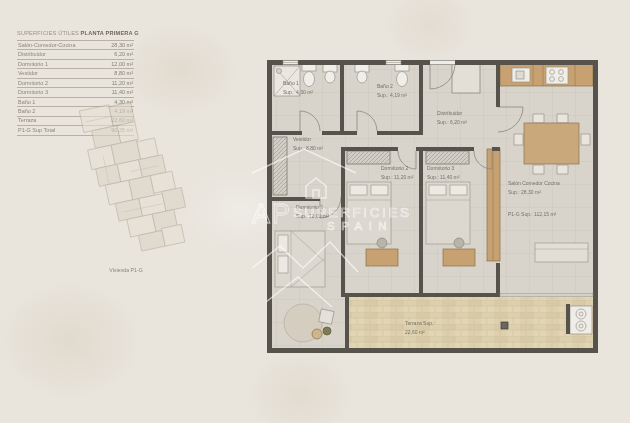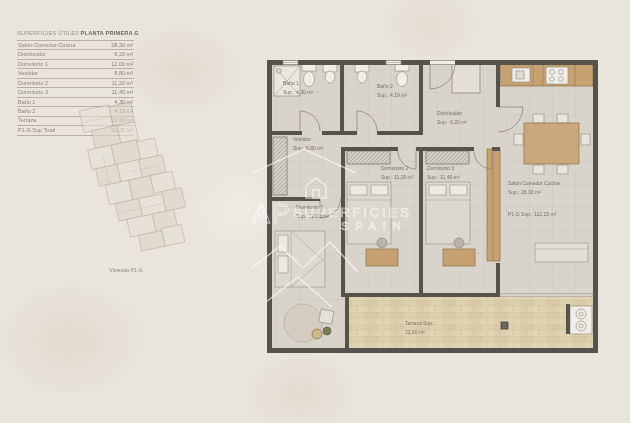--- a/index.html
+++ b/index.html
@@ -36,21 +36,21 @@
     font-size:5.2px;color:#8b867d;
   }
   
   .plan-label{position:absolute;font-size:5px;line-height:1;color:#76716a;white-space:nowrap;}
   .plan-label .plan-sup{margin-top:4px;}
   
   .wm{position:absolute;color:transparent;-webkit-text-stroke:.8px rgba(255,255,255,.68);
       text-shadow:0 0 0 rgba(255,255,255,.0);pointer-events:none;}
   .wm-ap{left:252px;top:199px;font-size:27px;letter-spacing:2px;font-weight:normal;}
   .wm-prop{left:293px;top:205px;font-size:13.5px;letter-spacing:2.6px;-webkit-text-stroke:.7px rgba(255,255,255,.66);}
-  .wm-spain{left:327px;top:220px;font-size:11.5px;letter-spacing:6.5px;margin-left:14px;-webkit-text-stroke:.7px rgba(255,255,255,.66);}
+  .wm-spain{left:327px;top:220px;font-size:11.5px;letter-spacing:6.5px;-webkit-text-stroke:.7px rgba(255,255,255,.66);}
   svg{position:absolute;}
 </style>
 </head>
 <body>
 
 <div class="bg-texture"></div>
 
 <div class="areas-table">
   <div class="at-header">
     <span class="h-left">SUPERFICIES ÚTILES</span>

